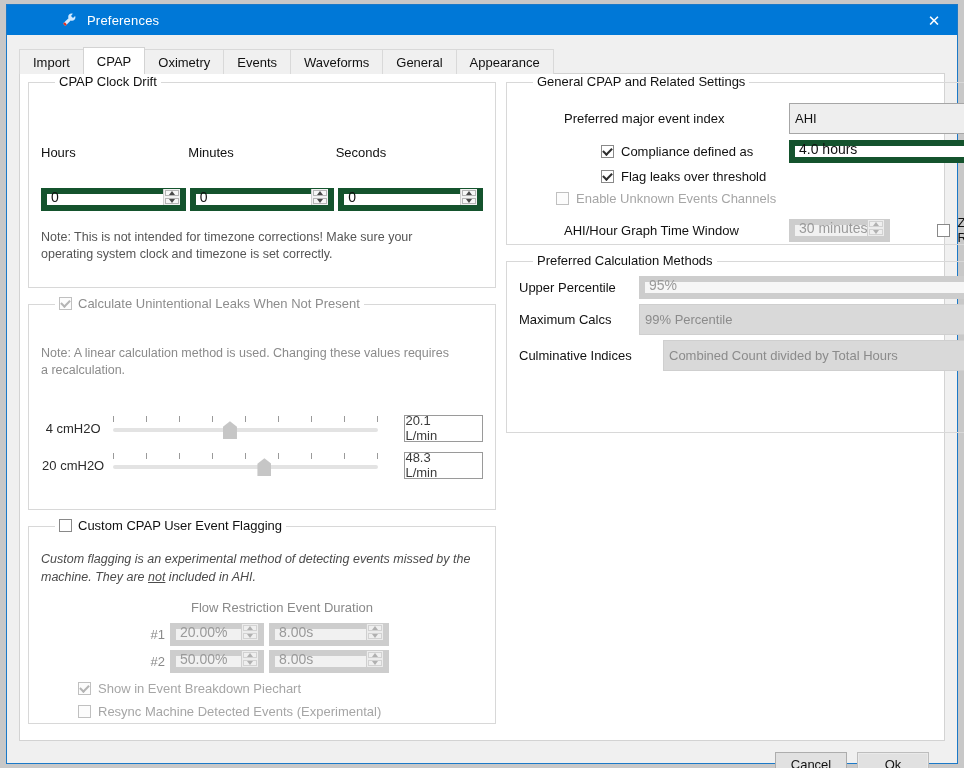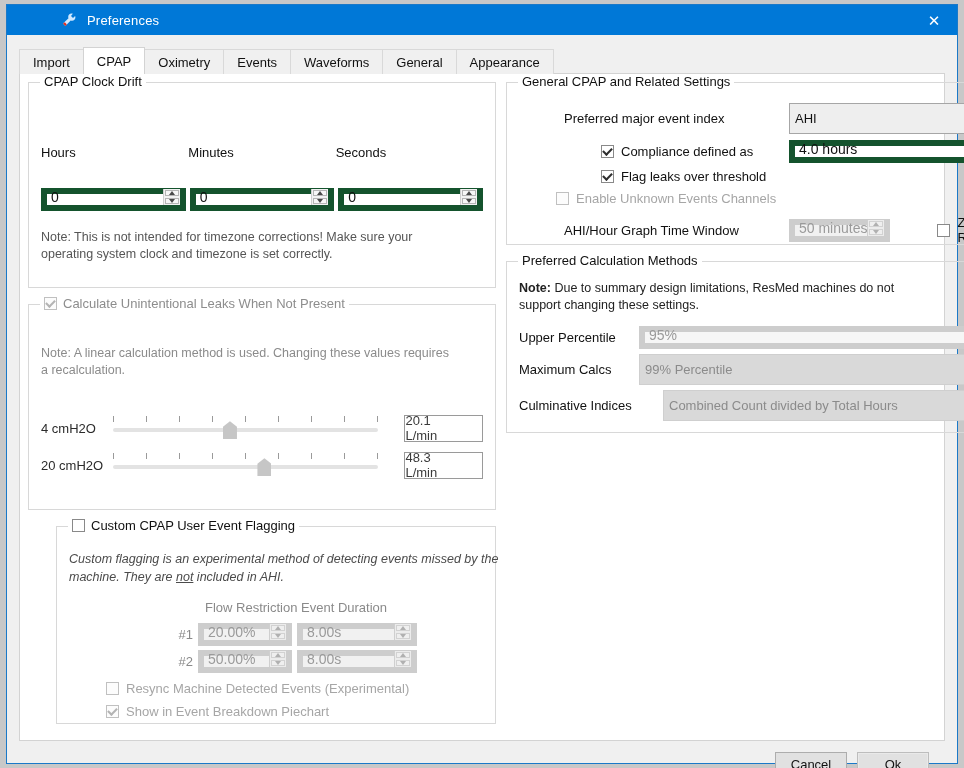--- a/index.html
+++ b/index.html
@@ -86,21 +86,21 @@
 
   
   .group {
     border: 1px solid #d8d8d8;
     position: relative;
     margin-bottom: 16px;
     padding: 14px 12px 12px 12px;
   }
   .group > .legend {
     position: absolute;
-    top: -9px; left: 11px;
+    top: -9px; left: 26px;
     background: #ffffff;
     padding: 0 4px;
     font-size: 13px; color: #111;
     display: flex; align-items: center; gap: 6px;
     white-space: nowrap;
   }
   .legend.disabled { color: #8d8d8d; }
 
   
   .cb {
@@ -185,21 +185,21 @@
 
   
   .drift-heads { display: flex; margin-top: 48px; }
   .drift-heads > div { width: 150px; font-size: 13px; }
   .drift-fields { display: flex; gap: 4px; margin-top: 28px; }
   .drift-fields .field { width: 146px; }
 
   
   .slider-row { display: flex; align-items: center; margin-top: 10px; }
   .slider-row .sl-lbl {
-    width: 74px; text-align: left; font-size: 13px; color: #2b2b2b;
+    width: 74px; text-align: center; font-size: 13px; color: #2b2b2b;
     padding-right: 8px;
   }
   .slider { position: relative; width: 272px; height: 26px; }
   .slider .ticks {
     position: absolute; left: 0; right: 0; top: 1px; height: 6px;
     display: flex; justify-content: space-between;
   }
   .slider .ticks i { width: 1px; height: 6px; background: #9a9a9a; display:block; }
   .slider .track {
     position: absolute; left: 0; right: 0; top: 13px; height: 4px;
@@ -370,21 +370,21 @@
                 <i></i>
                 <i></i>
             </div>
             <div class="track"></div>
             <div class="handle" id="h1" style="left: calc(57% - 7px);"></div>
           </div>
           <div class="slider-val">48.3 L/min</div>
         </div>
       </div>
 
-      <div class="group" style="height:198px;margin-left:28px;">
+      <div class="group" style="height:198px;">
         <div class="legend">
           <span class="cb"></span>
           <span>Custom CPAP User Event Flagging</span>
         </div>
 
         <div class="note-italic" style="margin-top:10px;width:430px;">
           <span>Custom flagging is an experimental method of detecting events missed by the machine. They are </span><span class="u">not</span><span> included in AHI.</span>
         </div>
 
         <div class="fr-head">Flow Restriction Event Duration</div>
@@ -435,26 +435,26 @@
                   <span class="arw up dis"></span>
                 </div>
               <div>
                   <span class="arw dn dis"></span>
                 </div>
             </div>
           </div>
         </div>
 
         <div class="cbrow disabled" style="margin-top:8px;">
+          <span class="cb checked disabled"></span>
+          <span>Show in Event Breakdown Piechart</span>
+        </div>
+        <div class="cbrow disabled" style="margin-top:8px;">
           <span class="cb disabled"></span>
           <span>Resync Machine Detected Events (Experimental)</span>
-        </div>
-        <div class="cbrow disabled" style="margin-top:8px;">
-          <span class="cb checked disabled"></span>
-          <span>Show in Event Breakdown Piechart</span>
         </div>
       </div>
 
     </div>
 
     <div class="col-right">
 
       <div class="group" style="height:163px;">
         <div class="legend">General CPAP and Related Settings</div>
 
@@ -497,44 +497,41 @@
 
         <div class="cbrow disabled" style="margin:7px 0 9px 0;">
           <span class="cb disabled"></span>
           <span>Enable Unknown Events Channels</span>
         </div>
 
         <div class="r-row" style="margin-bottom:0;">
           <div class="r-lbl">AHI/Hour Graph Time Window</div>
           <div class="r-ctl" style="display:flex;align-items:center;gap:10px;">
             <div class="field disabled" style="width:118px;">
-              <div class="val">50 minutes</div>
+              <div class="val">30 minutes</div>
               <div class="spin">
                 <div>
                     <span class="arw up dis"></span>
                   </div>
                 <div>
                     <span class="arw dn dis"></span>
                   </div>
               </div>
             </div>
             <div class="cbrow">
               <span class="cb"></span>
               <span>Zero Reset</span>
             </div>
           </div>
         </div>
       </div>
 
       <div class="group" style="height:172px;">
         <div class="legend">Preferred Calculation Methods</div>
 
-        <div class="note" style="color:#222;margin:4px 0 12px 0;width:400px;">
-          <b>Note:</b><span> Due to summary design limitations, ResMed machines do not support changing these settings.</span>
-        </div>
 
 
         <div class="calc-row">
           <div class="c-lbl">Upper Percentile</div>
           <div class="c-ctl">
             <div class="field disabled" style="background:#f6f6f6;">
               <div class="val">95%</div>
               <div class="spin">
                 <div>
                     <span class="arw up dis"></span>

